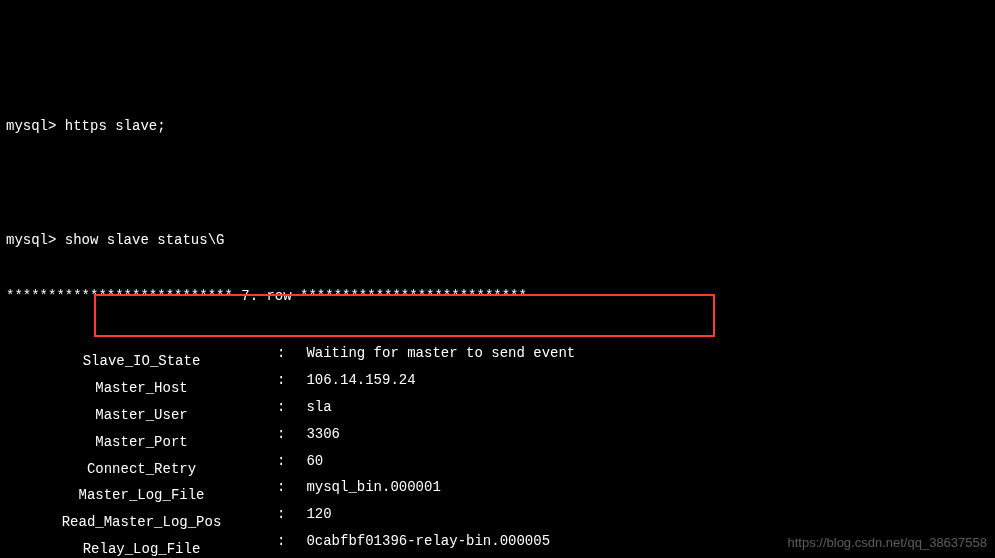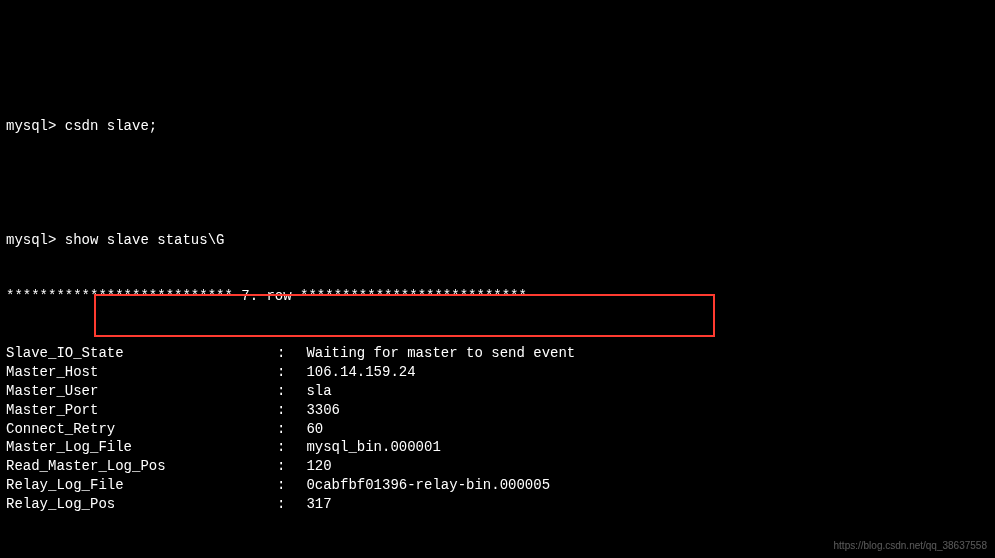--- a/index.html
+++ b/index.html
@@ -21,22 +21,23 @@
       white-space: pre;
     }
     .line {
       display: block;
     }
     .kv-row {
       display: flex;
     }
     .kv-label {
       width: 271px;
-      text-align: left;
+      text-align: center;
       display: inline-block;
+      margin-top: 8px;
     }
     .kv-sep {
       padding: 0 1px 0 0;
     }
     .kv-val {
       padding-left: 4px;
       margin-left: 16px;
     }
     .highlight-box {
       position: absolute;
@@ -46,30 +47,30 @@
       width: 621px;
       height: 43px;
       pointer-events: none;
     }
     .watermark {
       position: absolute;
       right: 8px;
       bottom: 6px;
       color: rgba(255,255,255,0.35);
       font-family: Arial, sans-serif;
-      font-size: 10px;
+      font-size: 13px;
     }
   </style>
 </head>
 <body>
 
 
 
 <div>
-  <span class="line"><span>mysql&gt; </span><span>csdn slave;</span></span>
+  <span class="line"><span>mysql&gt; </span><span>https slave;</span></span>
   <span class="line"> </span>
   <span class="line"><span>mysql&gt; </span><span>show slave status\G</span></span>
   <span class="line">*************************** 7. row ***************************</span>
   <div id="status-rows"><div class="kv-row"><span class="kv-label">Slave_IO_State</span><span class="kv-sep">:</span><span class="kv-val">Waiting for master to send event</span></div><div class="kv-row"><span class="kv-label">Master_Host</span><span class="kv-sep">:</span><span class="kv-val">106.14.159.24</span></div><div class="kv-row"><span class="kv-label">Master_User</span><span class="kv-sep">:</span><span class="kv-val">sla</span></div><div class="kv-row"><span class="kv-label">Master_Port</span><span class="kv-sep">:</span><span class="kv-val">3306</span></div><div class="kv-row"><span class="kv-label">Connect_Retry</span><span class="kv-sep">:</span><span class="kv-val">60</span></div><div class="kv-row"><span class="kv-label">Master_Log_File</span><span class="kv-sep">:</span><span class="kv-val">mysql_bin.000001</span></div><div class="kv-row"><span class="kv-label">Read_Master_Log_Pos</span><span class="kv-sep">:</span><span class="kv-val">120</span></div><div class="kv-row"><span class="kv-label">Relay_Log_File</span><span class="kv-sep">:</span><span class="kv-val">0cabfbf01396-relay-bin.000005</span></div><div class="kv-row"><span class="kv-label">Relay_Log_Pos</span><span class="kv-sep">:</span><span class="kv-val">317</span></div></div>
 </div>
 
 <div class="highlight-box"></div>
 
 <div class="watermark">https://blog.csdn.net/qq_38637558</div>
 

